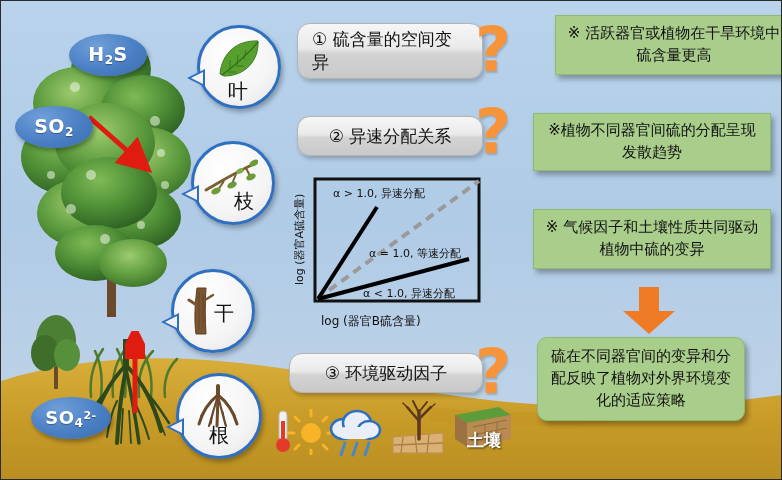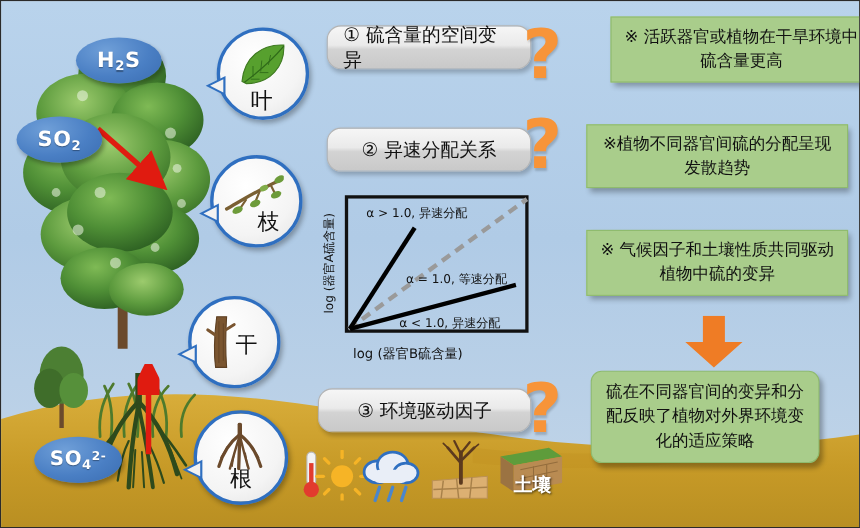--- a/index.html
+++ b/index.html
@@ -113,21 +113,21 @@
     font-size:17px;color:#111;
     padding:0 14px;box-sizing:border-box;
   }
   .qmark{
     position:absolute;
     color:#f79439;
     font-size:62px;font-weight:bold;line-height:1;
     font-family:"DejaVu Sans","Liberation Sans",sans-serif;
     text-shadow:1px 2px 2px rgba(0,0,0,.18);
   }
-  #q1{left:296px;top:22px;width:186px;height:40px;}
+  #q1{left:296px;top:22px;width:186px;height:56px;}
   #qm1{left:474px;top:18px;}
   #q2{left:296px;top:115px;width:186px;height:40px;}
   #qm2{left:474px;top:100px;}
   #q3{left:288px;top:352px;width:194px;height:40px;}
   #qm3{left:474px;top:340px;}
 
   
   #chart{
     position:absolute;left:290px;top:172px;width:196px;height:166px;
   }

